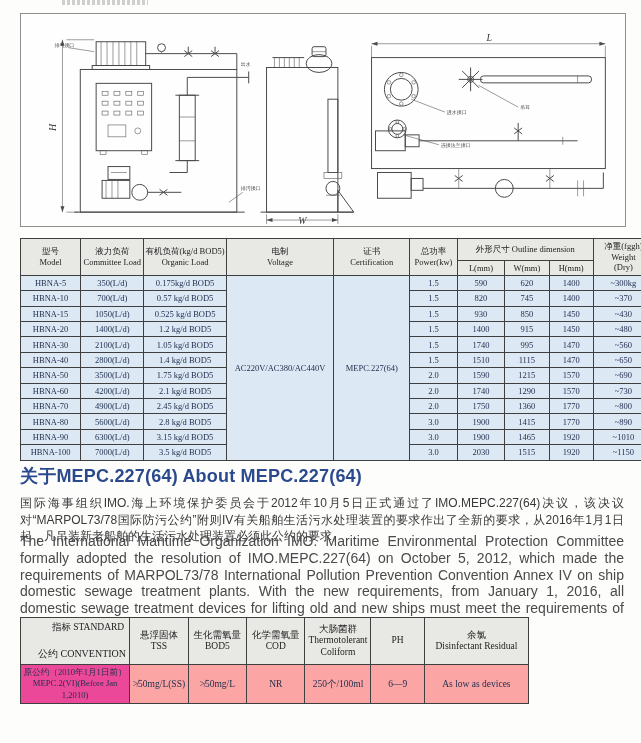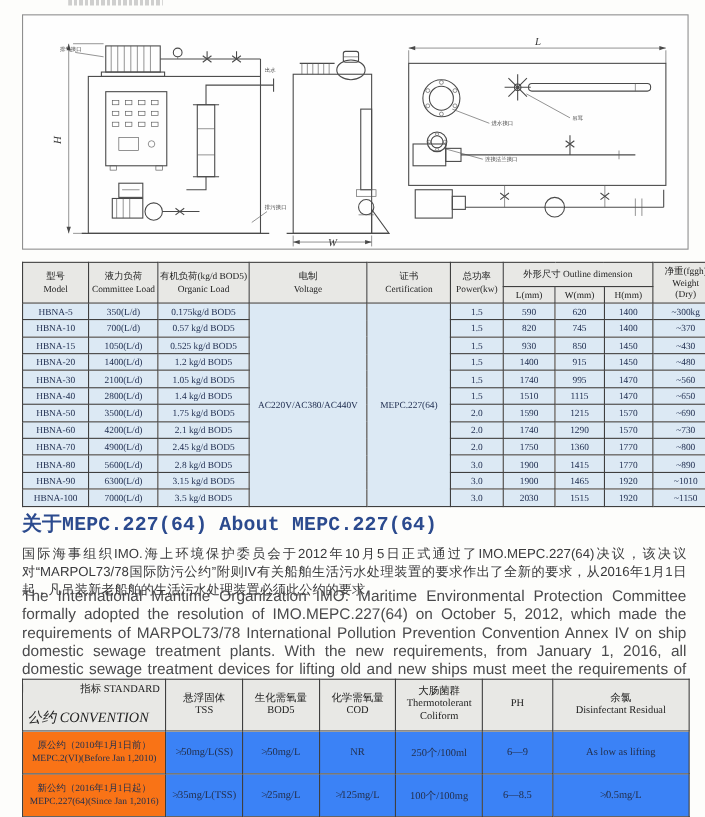--- a/index.html
+++ b/index.html
@@ -37,50 +37,50 @@
     padding:2px 1px;text-align:center;color:#222;
   }
   .spec-table thead .sub th{height:14px;padding:0 1px;}
   .spec-table tbody td{
     background:#dce9f4;font-size:8.5px;text-align:center;height:14.4px;padding:0 1px;
   }
   .zh{display:block;}
   
   .about-heading{
     position:absolute;left:20px;top:464px;width:602px;
-    font-family:Liberation Mono, monospace;font-weight:bold;font-size:18px;
+    font-family:Liberation Sans, sans-serif;font-weight:bold;font-size:18px;
     color:#2b4a8e;letter-spacing:.2px;
   }
   .para{position:absolute;left:20px;width:604px;text-align:justify;}
   .para-zh{top:495px;font-size:12px;line-height:16.5px;color:#39393b;}
   .para-en{top:522px;font-size:14px;line-height:16.8px;color:#4a4a4c;margin-top:11px;}
   
   .std-table{
-    position:absolute;left:20px;top:617px;width:607px;
+    position:absolute;left:20px;top:617px;width:509px;
     font-family:"Liberation Serif",serif;color:#23304e;
   }
   .std-table th,.std-table td{border:1px solid #3f3f3f;overflow:hidden;}
   .std-table thead th{
     background:#e8e8e5;font-weight:normal;font-size:9.5px;line-height:1.2;
     height:44px;padding:1px 2px;text-align:center;color:#222;
   }
   .std-table tbody th{
-    background:#f97316;font-weight:normal;font-size:8.6px;line-height:1.35;
+    background:#ec4899;font-weight:normal;font-size:8.6px;line-height:1.35;
     padding:1px 2px;text-align:center;
   }
   .std-table tbody td{
-    background:#3b82f6;font-size:9.5px;text-align:center;height:38px;padding:0 2px;
+    background:#fca5a5;font-size:9.5px;text-align:center;height:38px;padding:0 2px;
   }
   .corner{position:relative;
     background-image:linear-gradient(to bottom right,
       transparent calc(50% - .6px),#444 calc(50% - .6px),
       #444 calc(50% + .6px),transparent calc(50% + .6px));
   }
   .corner .c-top{position:absolute;top:4px;right:5px;font-size:9.5px;}
-  .corner .c-bottom{position:absolute;bottom:4px;left:4px;font-size:13px;font-style:italic;}
+  .corner .c-bottom{position:absolute;bottom:4px;left:17px;font-size:10px;}
 </style>
 </head>
 <body>
 
 <div class="clipped-top"></div>
 
 <div class="diagram-box">
 <svg viewBox="0 0 606 214">
 
   <g>
@@ -434,25 +434,16 @@
     </tr>
   </thead>
   <tbody>
     <tr>
       <th><span class="zh">原公约（2010年1月1日前）</span><span>MEPC.2(VI)(Before Jan 1,2010)</span></th>
       <td>≯50mg/L(SS)</td>
       <td>≯50mg/L</td>
       <td>NR</td>
       <td>250个/100ml</td>
       <td>6—9</td>
-      <td>As low as lifting</td>
-    </tr>
-    <tr>
-      <th><span class="zh">新公约（2016年1月1日起）</span><span>MEPC.227(64)(Since Jan 1,2016)</span></th>
-      <td>≯35mg/L(TSS)</td>
-      <td>≯25mg/L</td>
-      <td>≯125mg/L</td>
-      <td>100个/100mg</td>
-      <td>6—8.5</td>
-      <td>≯0.5mg/L</td>
+      <td>As low as devices</td>
     </tr>
   </tbody>
 </table>
 
 </body></html>

